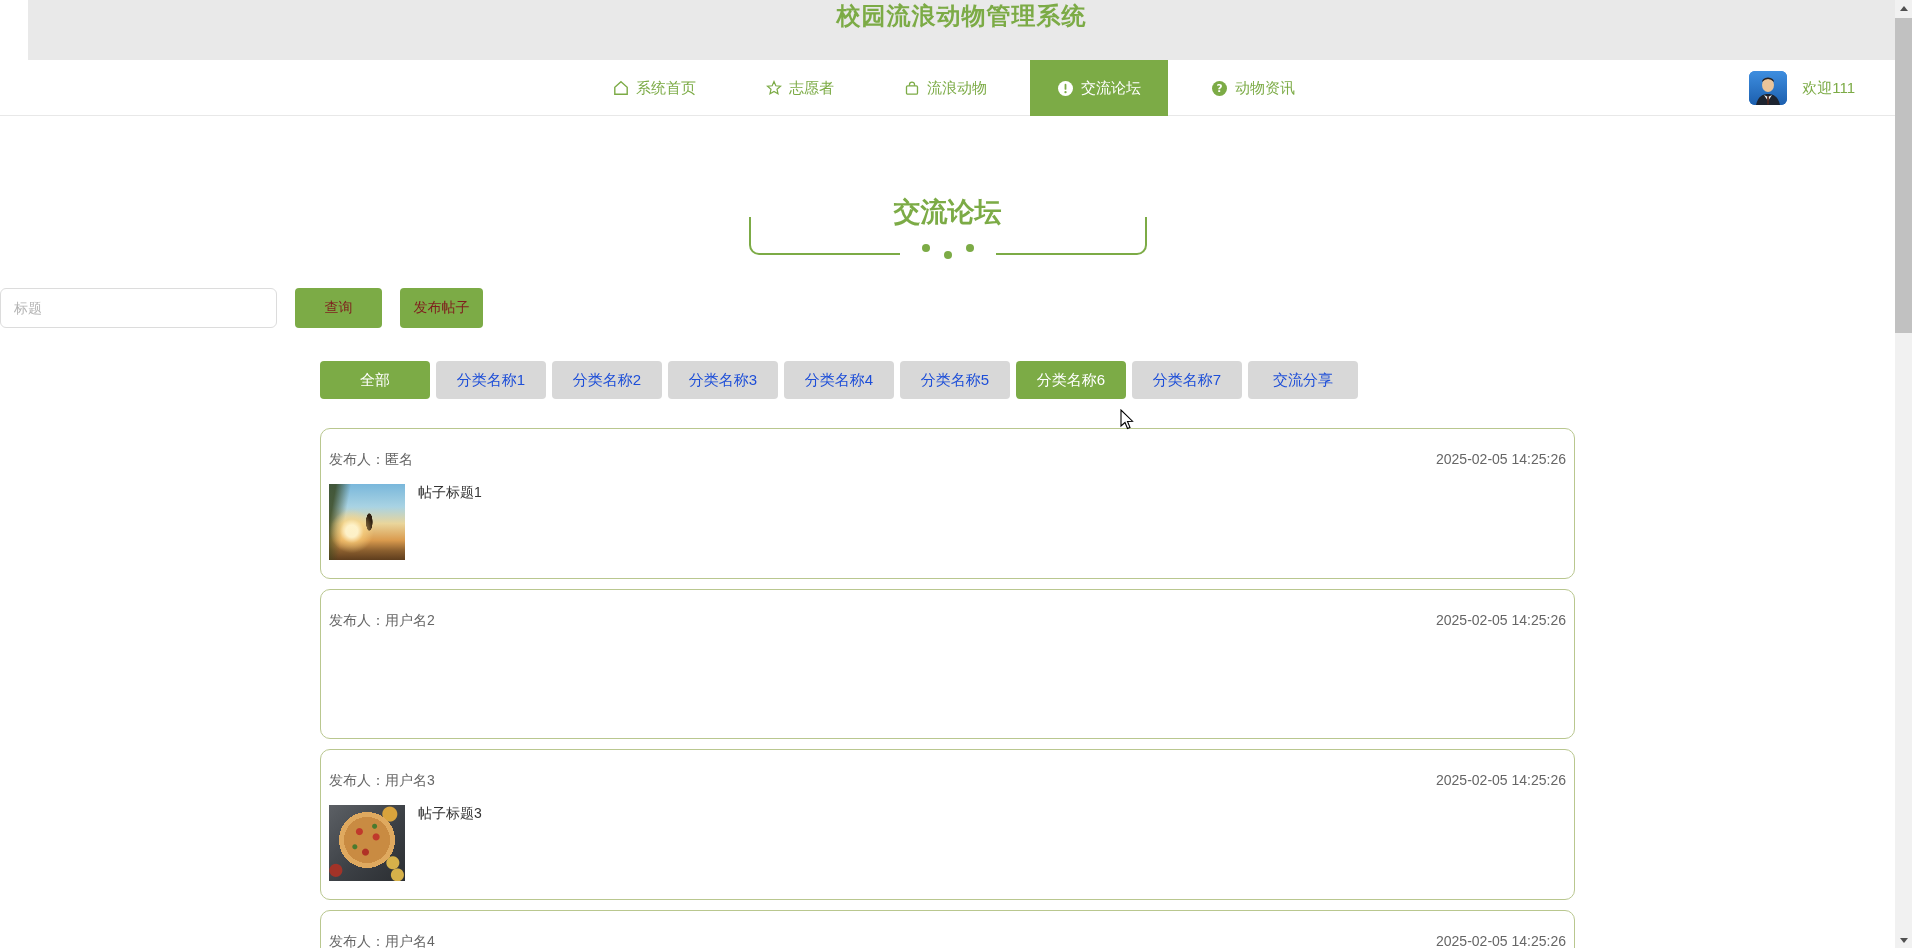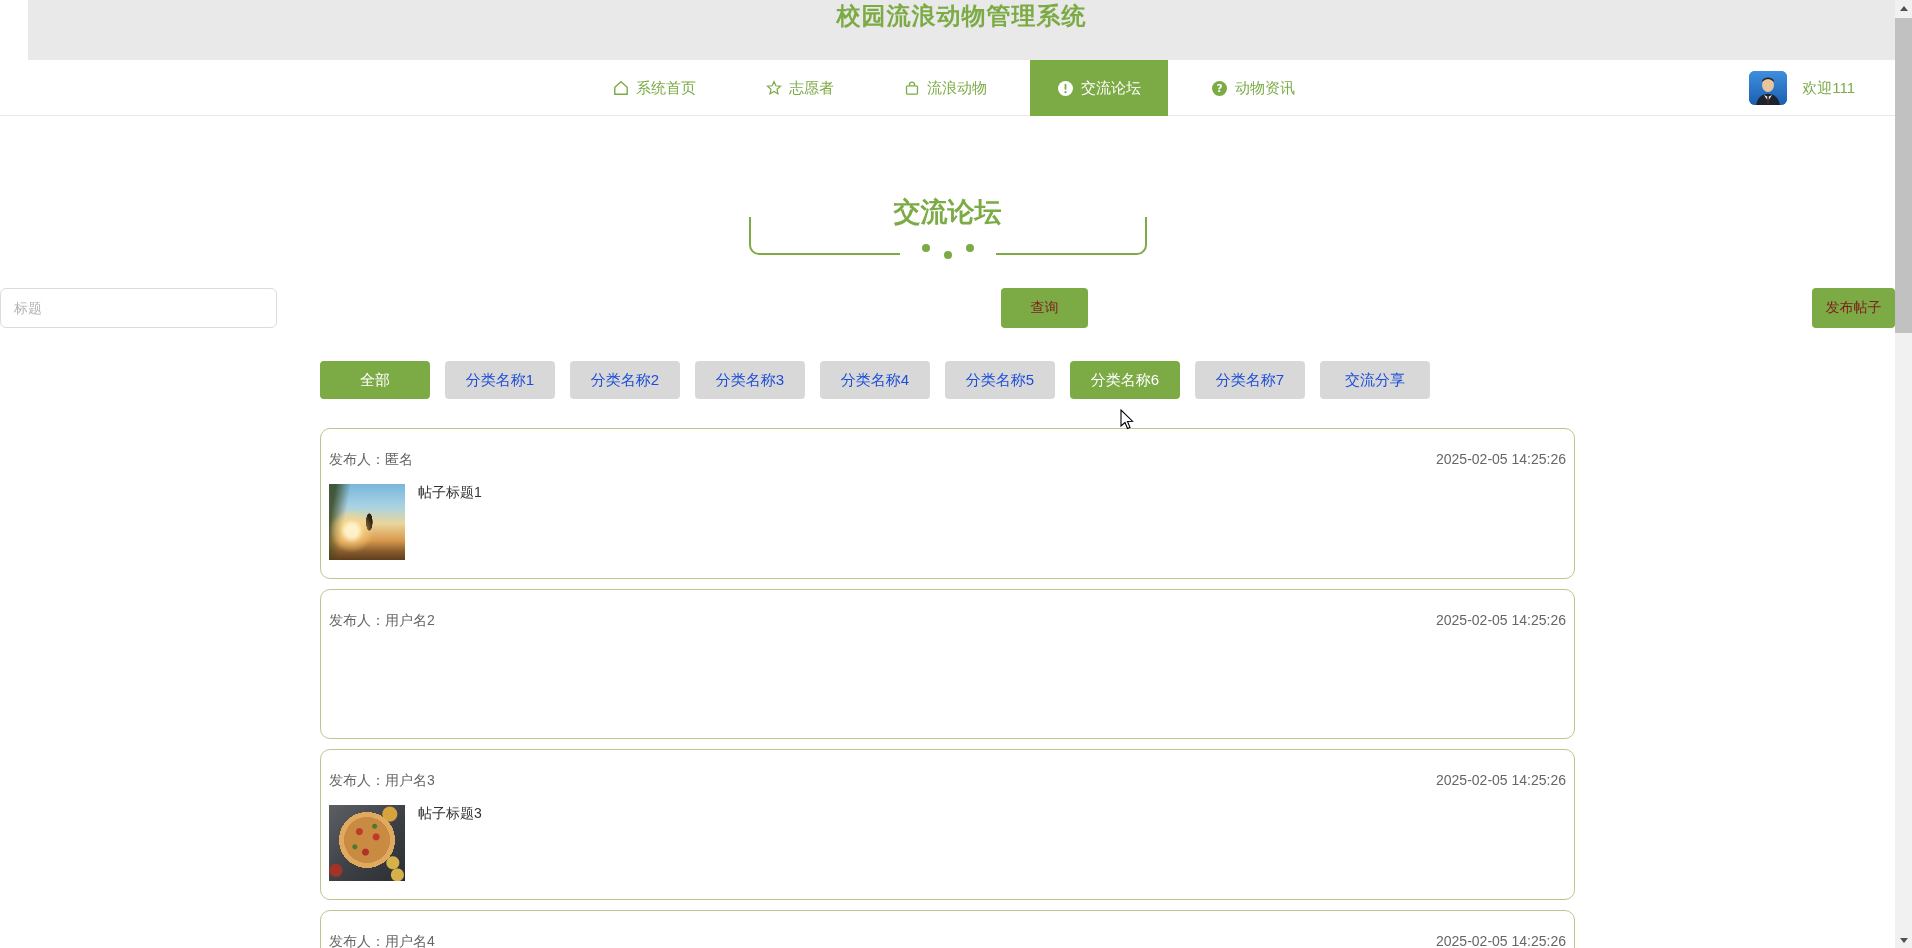--- a/index.html
+++ b/index.html
@@ -28,32 +28,32 @@
     border-left:2px solid #7cab46; border-right:2px solid #7cab46; border-bottom:2px solid #7cab46;
     border-radius:0 0 10px 10px; z-index:1; }
   .decor-gap { position:absolute; left:50%; transform:translateX(-50%); bottom:-5px; width:96px; height:10px; background:#fff; }
   .decor-dots { position:absolute; left:50%; transform:translateX(-50%); bottom:-8px; width:60px; height:20px; }
   .decor-dots i { position:absolute; width:8px; height:8px; border-radius:50%; background:#7cab46; }
   .decor-dots i:nth-child(1){ left:4px; top:3px; }
   .decor-dots i:nth-child(2){ left:26px; top:10px; }
   .decor-dots i:nth-child(3){ left:48px; top:3px; }
 
   
-  .search-row { margin-top:33px; display:flex; justify-content:space-between; align-items:center; gap:18px; }
+  .search-row { margin-top:33px; display:flex; justify-content:flex-start; align-items:center; gap:18px; }
   .search-input { width:277px; height:40px; border:1px solid #dcdcdc; border-radius:6px;
     padding:0 13px; font-size:14px; color:#333; outline:none; font-family:inherit; }
   .search-input::placeholder { color:#b3b3b3; }
   .btn-green { height:40px; background:#7cab46; color:#7f1d1d; border:none; border-radius:4px;
     font-size:14px; cursor:pointer; font-family:inherit; }
   .btn-query { width:87px; }
   .btn-post { width:83px; }
 
   
   .content-col { width:1255px; margin:0 auto; }
-  .category-row { margin:33px auto 0; display:flex; gap:15px; }
+  .category-row { margin:33px auto 0; display:flex; gap:6px; }
   .cat-btn { width:110px; height:38px; border:none; border-radius:4px; background:#d8d8d8; color:#1d4ed8;
     font-size:15px; cursor:pointer; font-family:inherit; }
   .cat-btn.active { background:#7cab46; color:#fff; }
 
   
   .post-list { margin:29px auto 0; display:flex; flex-direction:column; gap:10px; }
   .post-card { background:#fff; border:1px solid #b9c78f; border-radius:10px; min-height:150px; padding:22px 8px 18px; }
   .post-head { display:flex; justify-content:space-between; font-size:14px; color:#666; }
   .post-body { margin-top:15px; display:flex; align-items:flex-start; gap:13px; }
   .post-thumb { width:76px; height:76px; flex:0 0 76px; }

